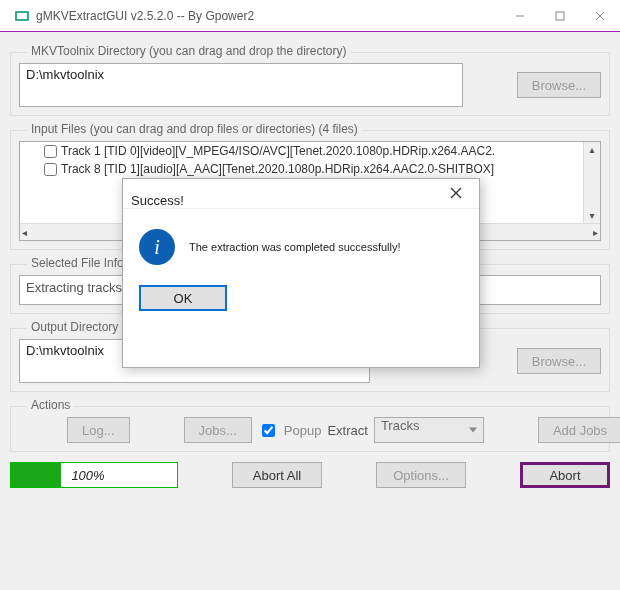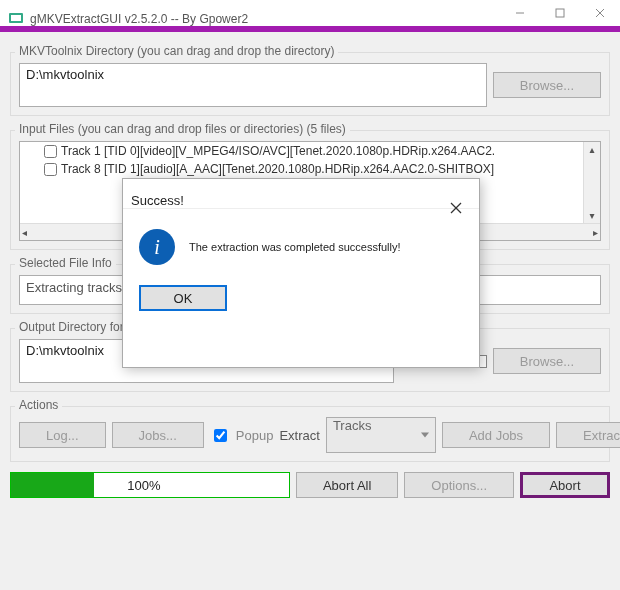--- a/index.html
+++ b/index.html
@@ -1,49 +1,49 @@
 <!DOCTYPE html>
 <html><head>
 <meta charset="utf-8">
 <style>
   * { box-sizing: border-box; font-family: "Segoe UI", Tahoma, sans-serif; }
   body { margin: 0; background: #f0f0f0; width: 620px; height: 590px; overflow: hidden; position: relative; color: #333; }
-  .titlebar { height: 32px; background: #fff; display: flex; align-items: flex-end; padding-left: 8px; border-bottom: 6px solid #a21caf; }
+  .titlebar { height: 32px; background: #fff; display: flex; align-items: center; padding-left: 14px; border-bottom: 1px solid #a21caf; }
   .titlebar .icon { width: 16px; height: 16px; margin-right: 6px; display: inline-flex; }
   .titlebar .title { font-size: 12px; color: #555; flex: 1; }
   .winbtns { display: flex; height: 100%; }
   .winbtn { width: 40px; display: flex; align-items: center; justify-content: center; color: #777; font-size: 12px; }
   .winbtn svg { stroke: #888; }
   .client { padding: 6px 10px 10px 10px; }
   .group { border: 1px solid #dcdcdc; margin-top: 14px; padding: 10px 8px 8px 8px; position: relative; }
-  .group-label { position: absolute; top: -9px; left: 4px; background: #f0f0f0; padding: 0 4px; font-size: 12px; color: #666; text-align: center; }
+  .group-label { position: absolute; top: -9px; left: 16px; background: #f0f0f0; padding: 0 4px; font-size: 12px; color: #666; text-align: center; }
   .row { display: flex; gap: 6px; align-items: center; }
   .textbox { flex: 1; height: 44px; background: #fff; border: 1px solid #adadad; padding: 3px 6px; font-size: 13px; color: #222; }
-  .btn { height: 26px; padding: 0 26px; background: #e1e1e1; border: 1px solid #adadad; font-size: 13px; color: #333; display: inline-flex; align-items: center; justify-content: center; white-space: nowrap; }
+  .btn { height: 26px; padding: 0 14px; background: #e1e1e1; border: 1px solid #adadad; font-size: 13px; color: #333; display: inline-flex; align-items: center; justify-content: center; white-space: nowrap; margin-left: 48px; }
   .btn.disabled { color: #9a9a9a; }
   .filelist { background: #fff; border: 1px solid #adadad; height: 100px; position: relative; overflow: hidden; font-size: 12px; display:flex; flex-direction:column;gap:44px;}
   .filelist-inner { flex:1; overflow:hidden; }
   .track { display: flex; align-items: center; height: 18px; padding-left: 24px; white-space: nowrap; }
   .track input[type=checkbox] { margin: 0 4px 0 0; width: 13px; height: 13px; }
   .vscroll { position: absolute; right: 0; top: 0; bottom: 17px; width: 17px; background: #f0f0f0; border-left: 1px solid #ddd; display:flex; flex-direction:column; justify-content:space-between; align-items:center; padding:2px 0;}
   .hscroll { height: 17px; border-top: 1px solid #ddd; background:#f0f0f0; display:flex; justify-content:space-between; align-items:center; padding:0 2px;}
   .scrollarrow { font-size:10px; color:#555; }
   .status { background: #fff; border: 1px solid #adadad; height: 30px; padding: 4px 6px; font-size: 13px; color:#555; }
   .outrow { display:flex; gap:6px; align-items:center; }
   .label { font-size: 13px; color: #888; }
   .checkbox-empty { width:13px; height:13px; border:1px solid #888; background:#fff; display:inline-block; }
   .actions-row { display:flex; gap:6px; align-items:center; }
-  .combo { height:36px; border:1px solid #adadad; background:#e9e9e9; padding:0 20px 0 6px; font-size:13px; color:#666; position:relative; min-width:110px; }
+  .combo { height:26px; border:1px solid #adadad; background:#e9e9e9; padding:0 20px 0 6px; font-size:13px; color:#666; position:relative; min-width:110px; }
   .combo::after { content:""; position:absolute; right:6px; top:50%; transform:translateY(-50%); border-left:4px solid transparent; border-right:4px solid transparent; border-top:5px solid #888;}
   .bottombar { display:flex; gap:6px; margin-top:10px; align-items:center; }
   .progress { flex:1; height:26px; border:1px solid #0b0; background:#fff; display:flex; align-items:center; position:relative; }
   .progress-fill { background:#18a818; height:100%; width:30%; }
-  .progress-text { position:absolute; left:0; right:12px; text-align:center; font-size:13px; color:#222; }
+  .progress-text { position:absolute; left:0; right:12px; text-align:center; font-size:13px; color:#222;font-style:italic; }
   .dialog { position:absolute; left:122px; top:178px; width:358px; height:190px; background:#fff; border:1px solid #aaa; box-shadow: 2px 2px 12px rgba(0,0,0,.25); z-index:10; }
-  .dlg-title { height:30px; display:flex; align-items:flex-start; padding:14px 8px; font-size:13px; color:#222; border-bottom:1px solid #eee;}
+  .dlg-title { height:30px; display:flex; align-items:flex-end; padding:0 8px; font-size:13px; color:#222; border-bottom:1px solid #eee;}
   .dlg-title .spacer { flex:1; }
   .dlg-close { width:30px; height:30px; display:flex; align-items:center; justify-content:center;}
   .dlg-body { display:flex; align-items:center; gap:14px; padding:20px 16px 10px 16px;}
   .info-icon { width:36px; height:36px; border-radius:50%; background:#0c5fb3; color:#fff; display:flex; align-items:center; justify-content:center; font-family: Georgia, serif; font-size:20px; font-style:italic;}
   .dlg-msg { font-size:11px; color:#222; }
   .dlg-footer { display:flex; justify-content:flex-start; padding:10px 16px 14px 16px;}
   .okbtn { width:88px; height:26px; border:2px solid #0a6fd6; background:#e1e1e1; font-size:13px; color:#222; display:flex; align-items:center; justify-content:center;}
 </style>
 </head>
 <body>
@@ -80,21 +80,21 @@
 
   <div class="group">
     <span class="group-label">MKVToolnix Directory (you can drag and drop the directory)</span>
     <div class="row">
       <div class="textbox">D:\mkvtoolnix</div>
       <div class="btn disabled">Browse...</div>
     </div>
   </div>
 
   <div class="group">
-    <span class="group-label">Input Files (you can drag and drop files or directories) (5 files)</span>
+    <span class="group-label">Input Files (you can drag and drop files or directories) (4 files)</span>
     <div class="filelist">
       <div class="filelist-inner">
         <div class="track">
           <input type="checkbox" style="">
           <span>Track 1 [TID 0][video][V_MPEG4/ISO/AVC][Tenet.2020.1080p.HDRip.x264.AAC2.</span>
         </div>
         <div class="track">
           <input type="checkbox" style="">
           <span>Track 8 [TID 1][audio][A_AAC][Tenet.2020.1080p.HDRip.x264.AAC2.0-SHITBOX]</span>
         </div>

